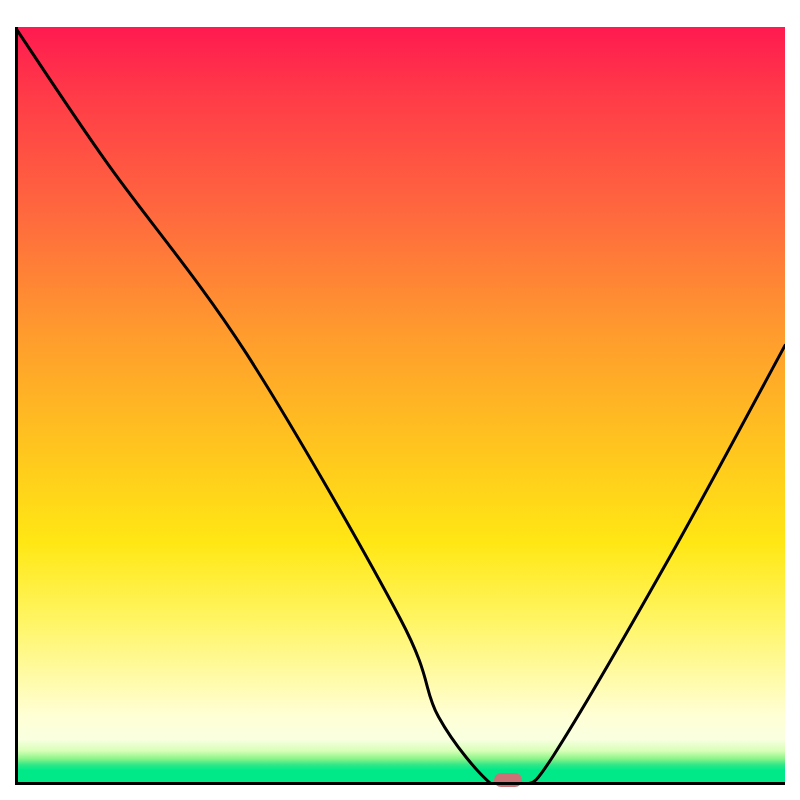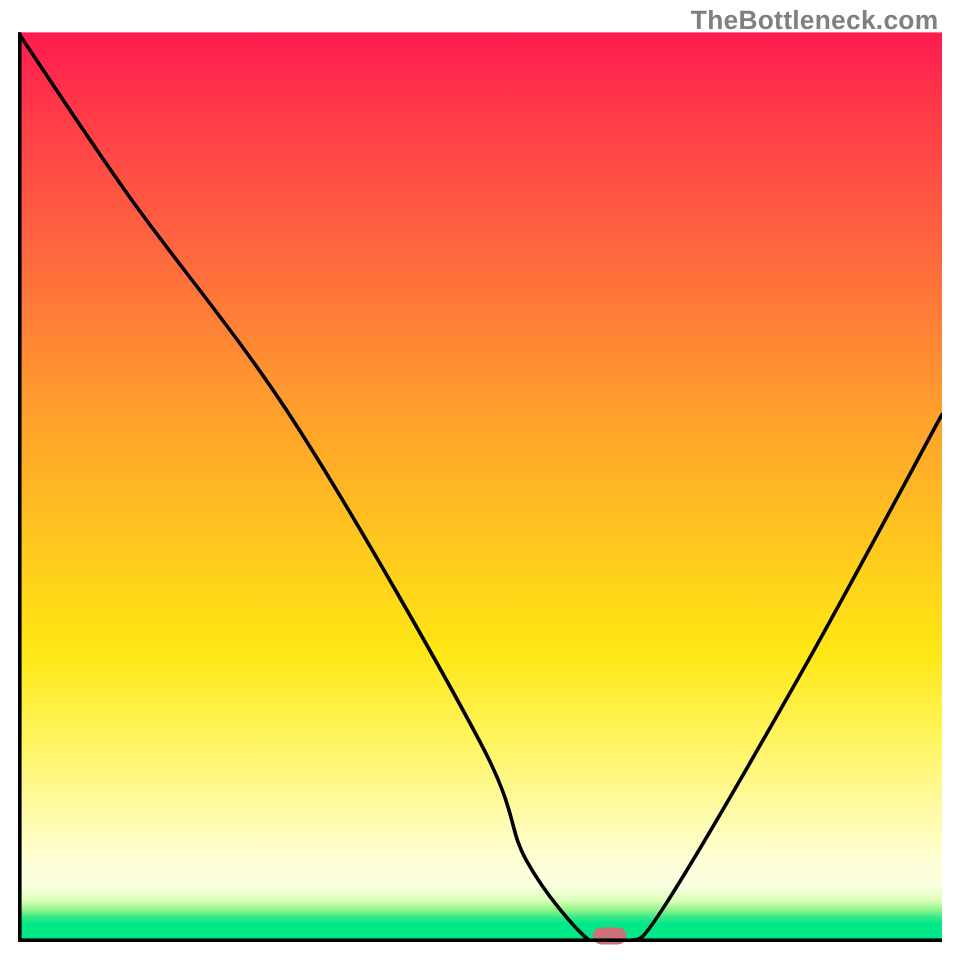--- a/index.html
+++ b/index.html
@@ -91,21 +91,20 @@
     background: #cb7277;
     border-radius: 7px;
     transform: translate(-50%, -50%);
   }
 </style>
 </head>
 <body>
 
 <div class="container">
 
-  <div class="watermark">TheBottleneck.com</div>
 
   <div class="plot-frame">
 
     <div class="gradient-bg"></div>
 
     <svg class="curve-svg" viewBox="0 0 770 758" preserveAspectRatio="none">
       <path id="curve-path" fill="none" stroke="#000000" stroke-width="3" stroke-linecap="round" stroke-linejoin="round" d="M 0 0 C 15.4 22.7, 53.9 82.1, 92.4 136.4 C 130.9 190.8, 182.2 250.1, 231.0 325.9 C 279.8 401.7, 352.9 530.6, 385.0 591.2 C 417.1 651.9, 408.1 662.0, 423.5 689.8 C 438.9 717.6, 463.3 746.6, 477.4 758.0 C 491.5 769.4, 497.9 763.1, 508.2 758.0 C 518.5 752.9, 514.6 765.6, 539.0 727.7 C 563.4 689.8, 616.0 598.8, 654.5 530.6 C 693.0 462.4, 750.8 353.7, 770.0 318.4"></path>
     </svg>
 
     <div class="marker" id="marker" style="left: 492.8px; top: 752.694px; background: rgb(203, 114, 119);"></div>

